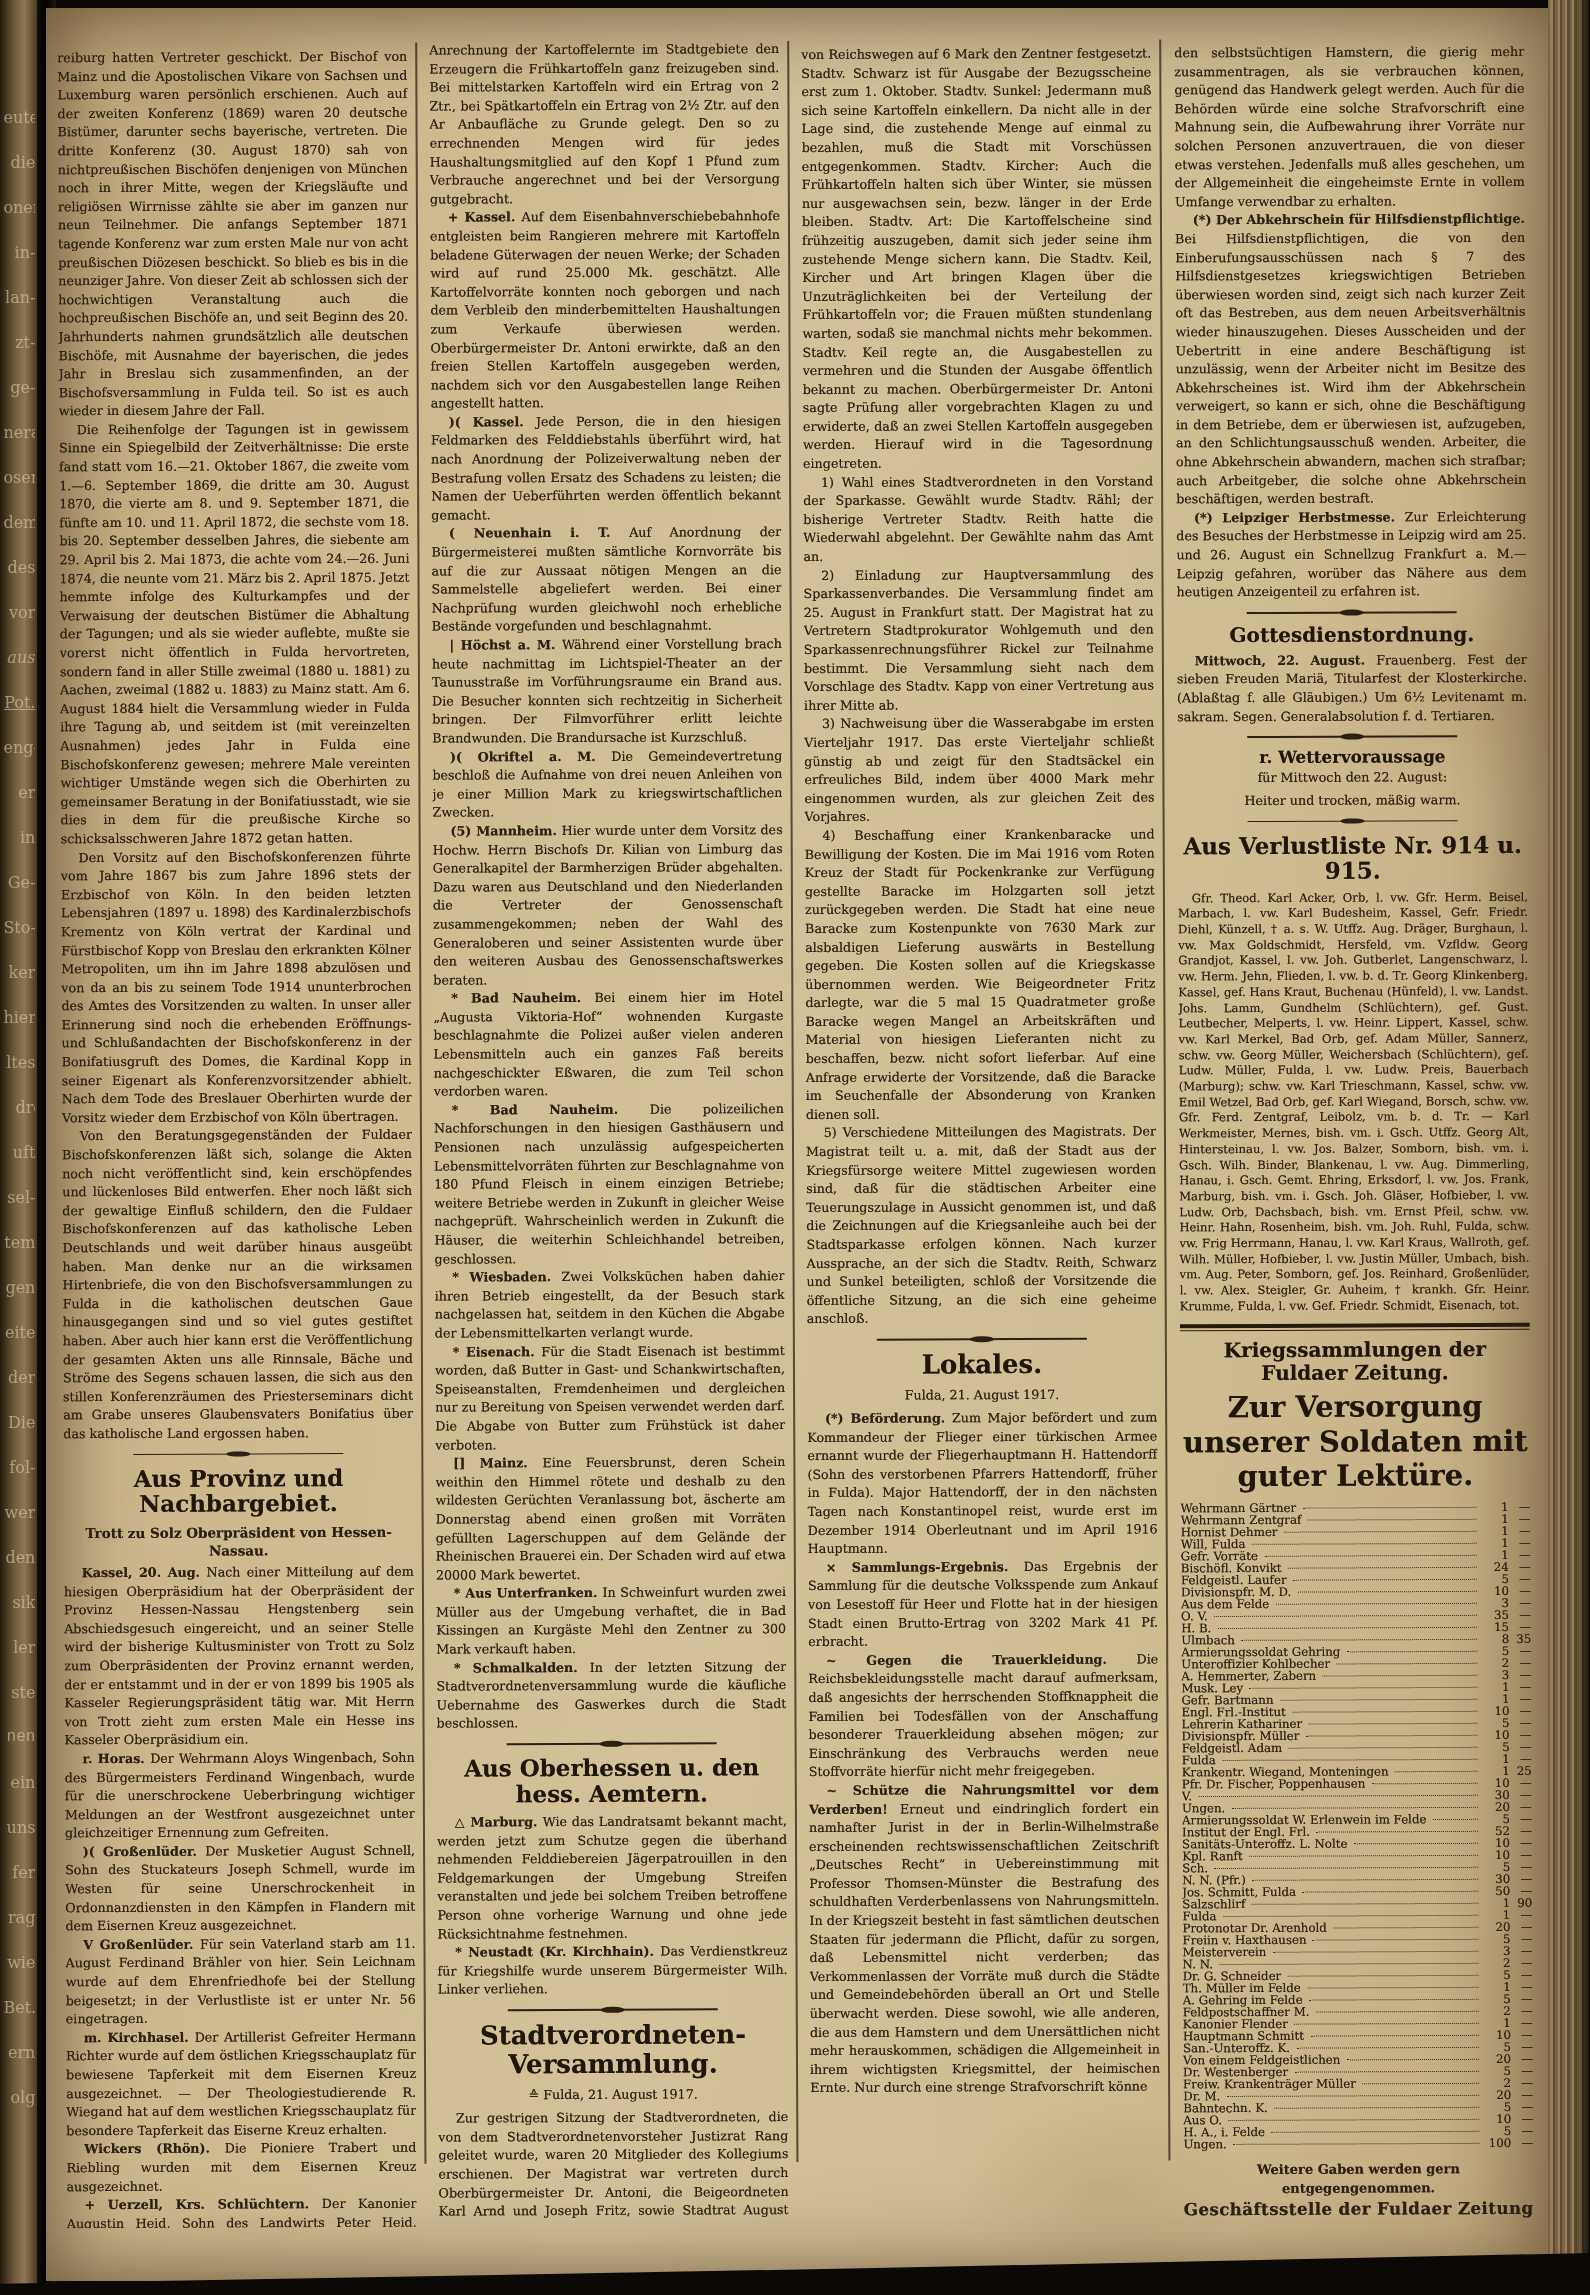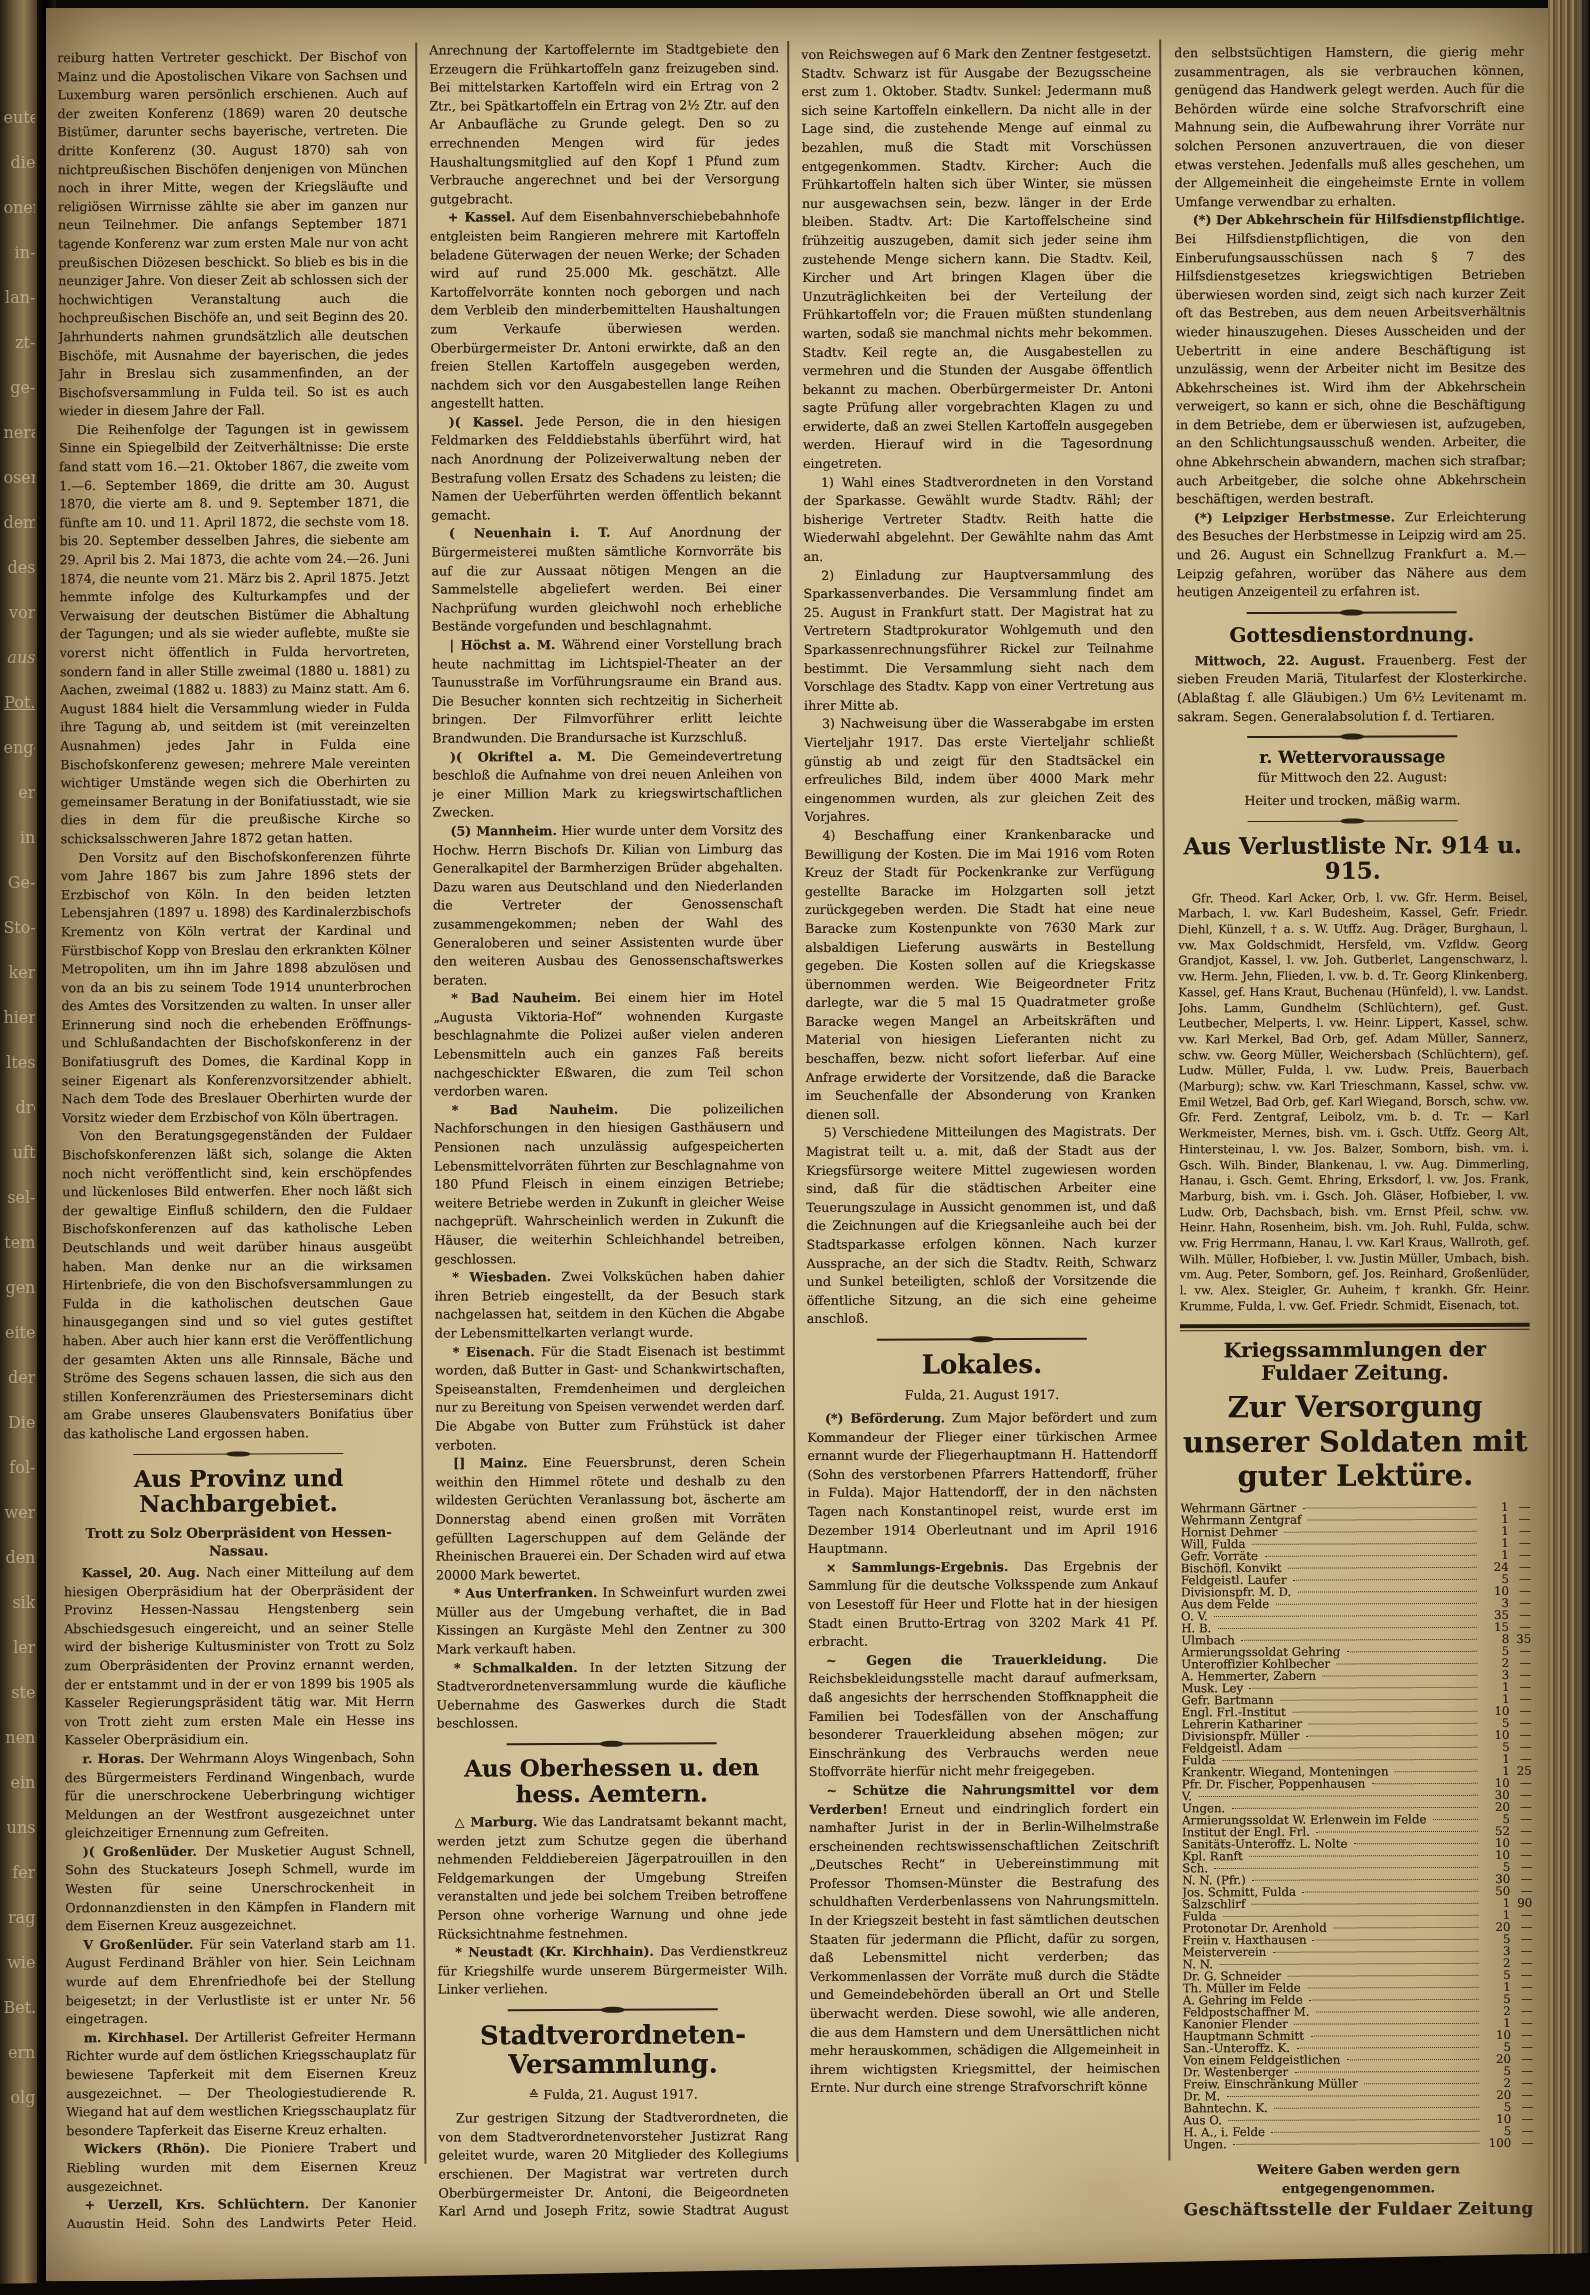--- a/index.html
+++ b/index.html
@@ -95,21 +95,21 @@
       <span class="frag" style="display: block;">gen</span>
       <span class="frag" style="display: block;">eite</span>
       <span class="frag" style="display: block;">der</span>
       <span class="frag" style="display: block;">Die</span>
       <span class="frag" style="display: block;">fol-</span>
       <span class="frag" style="display: block;">wer</span>
       <span class="frag" style="display: block;">den</span>
       <span class="frag" style="display: block;">sik</span>
       <span class="frag" style="display: block;">ler</span>
       <span class="frag" style="display: block;">ste</span>
-      <span class="frag" style="display: block;">nen</span>
+      <span class="frag" style="display: block; font-family: Liberation Mono, monospace;">nen</span>
       <span class="frag" style="display: block;">ein</span>
       <span class="frag" style="display: block;">uns</span>
       <span class="frag" style="display: block;">fer</span>
       <span class="frag" style="display: block;">rag</span>
       <span class="frag" style="display: block;">wie</span>
       <span class="frag" style="display: block;">Bet.</span>
       <span class="frag" style="display: block;">ern</span>
       <span class="frag" style="display: block;">olg</span>
     </div>
 </div>
@@ -475,21 +475,21 @@
             <span class="dm">20</span>
             <span class="dp">—</span>
           </div>
           <div class="donrow">
             <span class="dn">Dr. Westenberger</span>
             <span class="dots"></span>
             <span class="dm">5</span>
             <span class="dp">—</span>
           </div>
           <div class="donrow">
-            <span class="dn">Freiw. Einschränkung Müller</span>
+            <span class="dn">Freiw. Krankenträger Müller</span>
             <span class="dots"></span>
             <span class="dm">2</span>
             <span class="dp">—</span>
           </div>
           <div class="donrow">
             <span class="dn">Dr. M.</span>
             <span class="dots"></span>
             <span class="dm">20</span>
             <span class="dp">—</span>
           </div>

